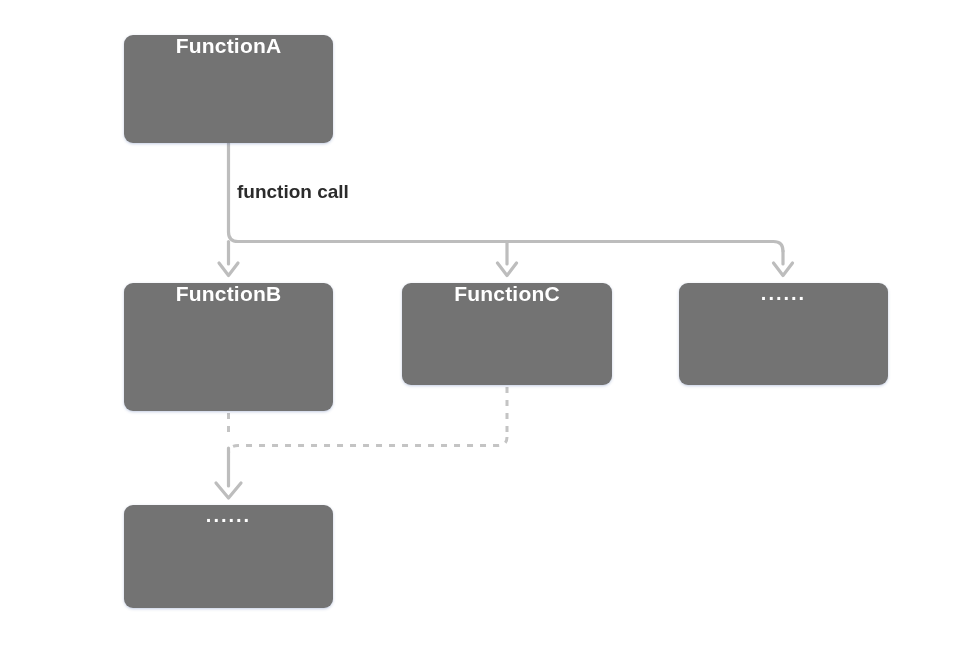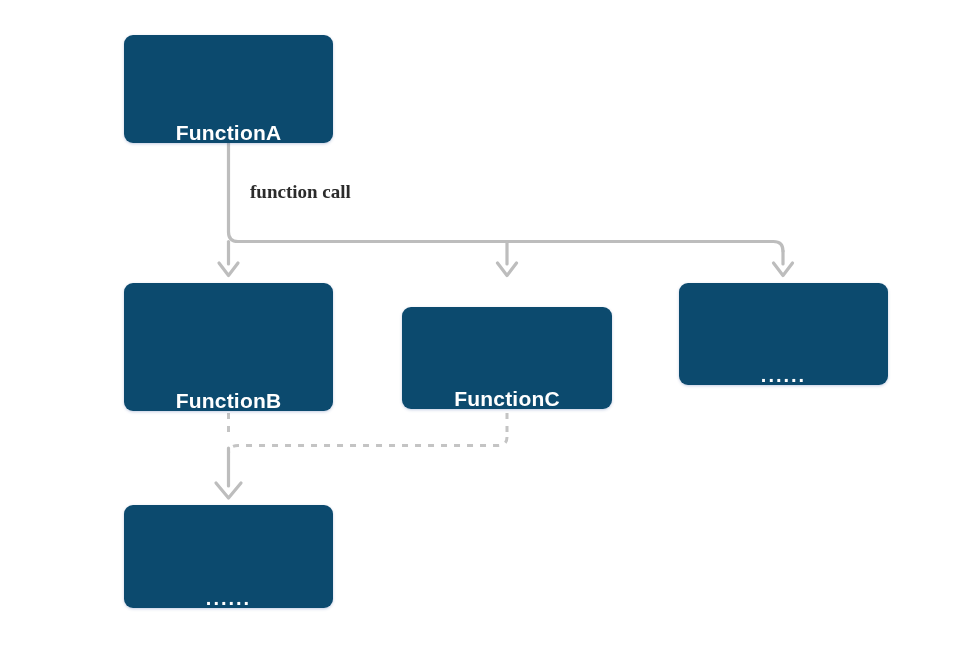--- a/index.html
+++ b/index.html
@@ -22,23 +22,23 @@
     left: 0;
     top: 0;
     width: 973px;
     height: 655px;
     pointer-events: none;
   }
   .node {
     position: absolute;
     box-sizing: border-box;
     border-radius: 9px;
-    background: #0c4a6e;
+    background: #737373;
     display: flex;
-    align-items: flex-end;
+    align-items: flex-start;
     justify-content: center;
     box-shadow: 0 1px 3px rgba(60, 90, 160, 0.30);
   }
   .node-label {
     color: #ffffff;
     font-family: "Liberation Sans", sans-serif;
     font-size: 21px;
     font-weight: bold;
     letter-spacing: 0.2px;
     line-height: 1;
@@ -55,25 +55,25 @@
     font-size: 19px;
     font-weight: bold;
     white-space: nowrap;
     line-height: 1;
     user-select: none;
   }
 
   
   #node-a      { left: 124px; top: 35px;  width: 209px; height: 108px; }
   #node-b      { left: 124px; top: 283px; width: 209px; height: 128px; }
-  #node-c      { left: 402px; top: 283px; width: 210px; height: 102px; margin-top: 24px; }
+  #node-c      { left: 402px; top: 283px; width: 210px; height: 102px; }
   #node-more-1 { left: 679px; top: 283px; width: 209px; height: 102px; }
   #node-more-2 { left: 124px; top: 505px; width: 209px; height: 103px; }
 
-  #label-function-call { left: 250px; top: 182px; font-family: Liberation Serif, serif; }
+  #label-function-call { left: 237px; top: 182px; }
 </style>
 </head>
 <body>
 
 <div id="canvas">
 
   <svg class="svg-layer" viewBox="0 0 973 655" xmlns="http://www.w3.org/2000/svg">
 
     <g fill="none" stroke="#bdbdbd" stroke-width="3.2" stroke-linecap="round" stroke-linejoin="round">
 

